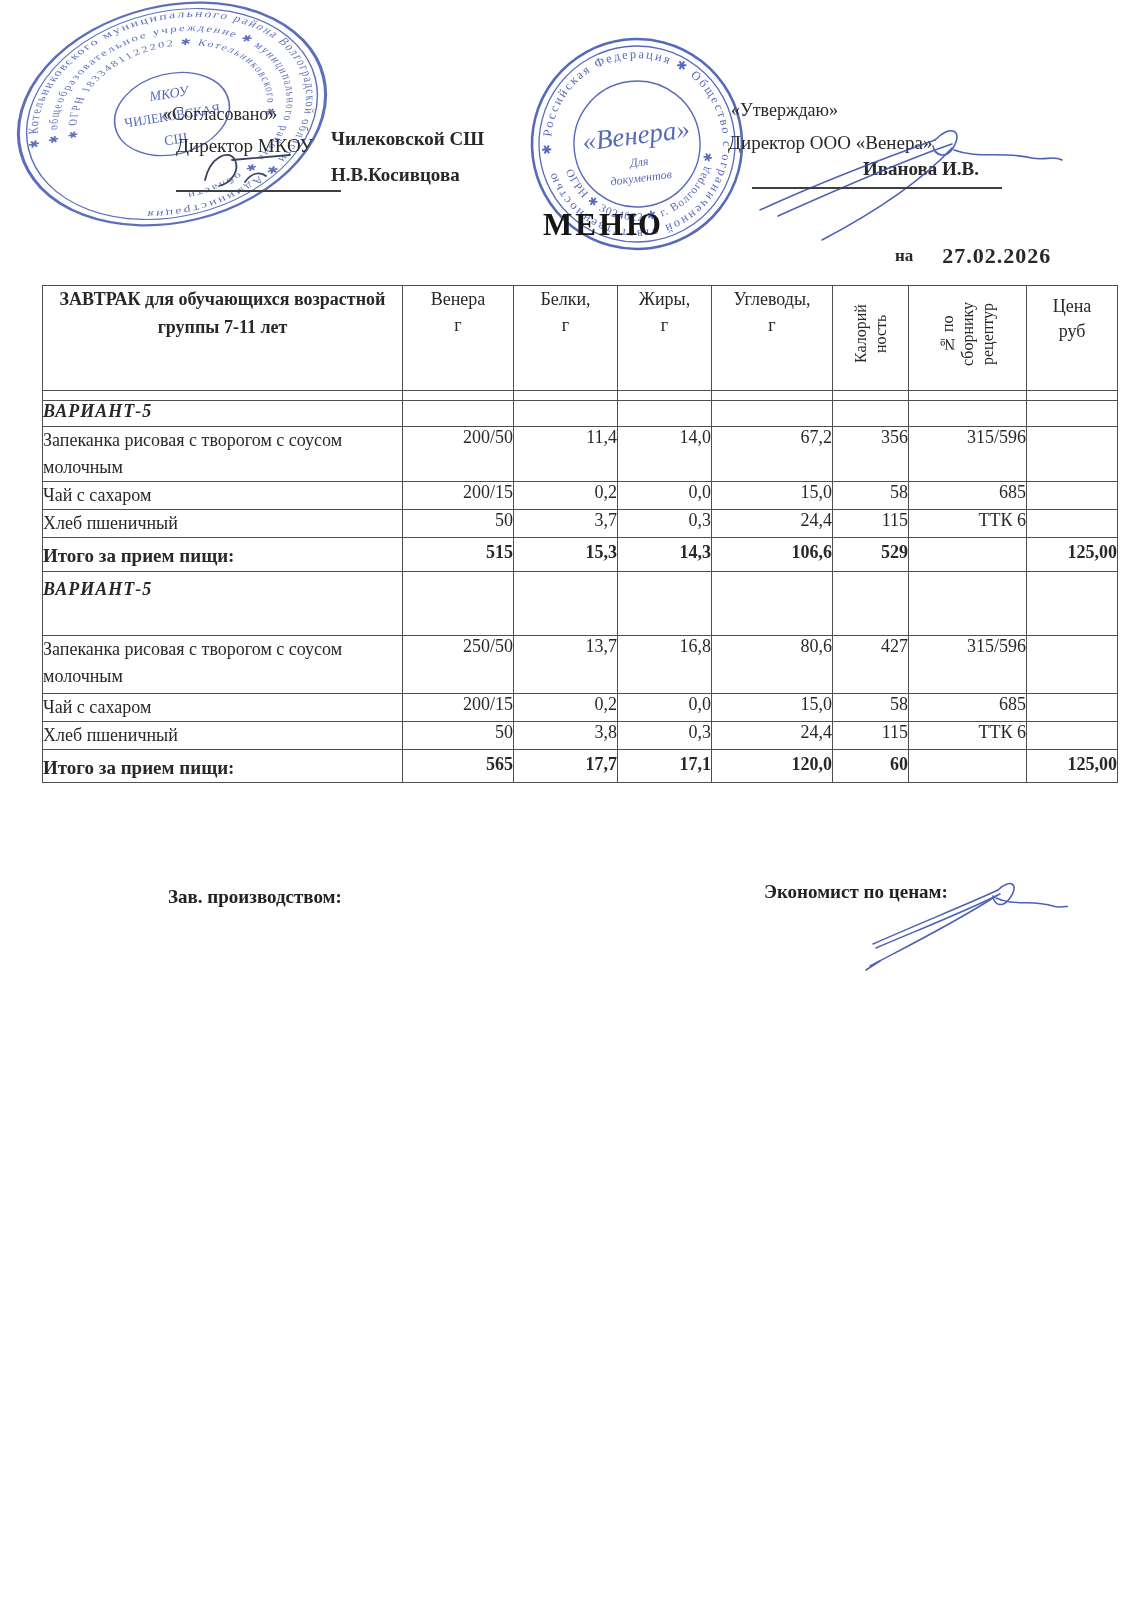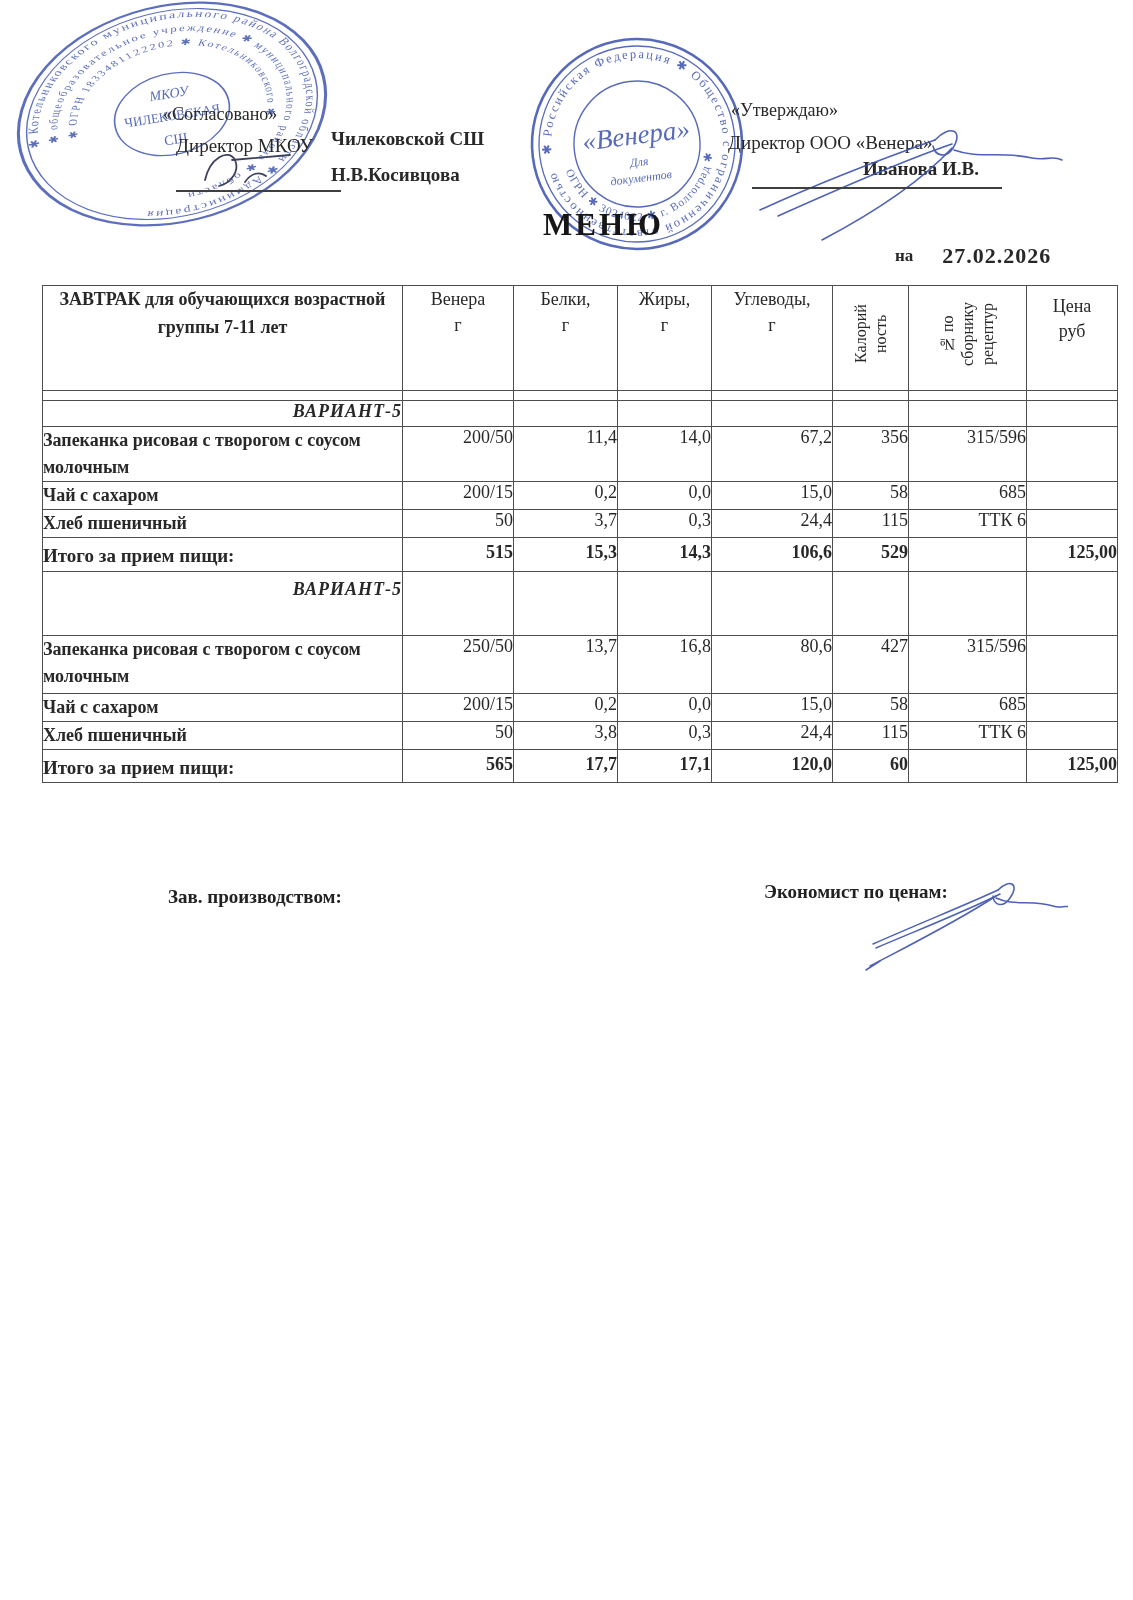--- a/index.html
+++ b/index.html
@@ -39,24 +39,24 @@
     font-weight:bold;font-size:19px;text-align:center;vertical-align:middle;
     line-height:1.55;padding:4px 14px;
   }
   td.c-head{text-align:center;padding-top:5px;font-size:17px;line-height:1.45;vertical-align:top;}
   td.c-head .vwrap{display:flex;align-items:center;justify-content:center;height:96px;}
   .vert{
     writing-mode:vertical-rl;transform:rotate(180deg);
     font-size:16px;line-height:1.25;max-height:92px;text-align:center;
   }
   .pricehead{display:inline-block;width:52px;line-height:1.4;margin-top:8px;}
-  td.c-dish{padding:2px 6px 2px 9px;line-height:1.5;font-weight:bold;}
+  td.c-dish{padding:2px 6px 2px 9px;line-height:1.5;}
   td.c-num{text-align:right;padding-top:2px;}
   td.c-variant{
-    font-weight:bold;font-style:italic;font-size:19px;text-align:right;
+    font-weight:bold;font-style:italic;font-size:19px;text-align:left;
     padding-top:3px;letter-spacing:1px;
   }
   tr.r-total td{font-weight:bold;}
   tr.r-total td.c-dish{font-size:19px;padding-top:4px;}
   tr.r-total td.c-num{padding-top:4px;}
   
   tr.r-header{height:105px;}
   tr.r-sp{height:10px;}
   tr.r-var1{height:26px;}
   tr.r-d2{height:54px;}

